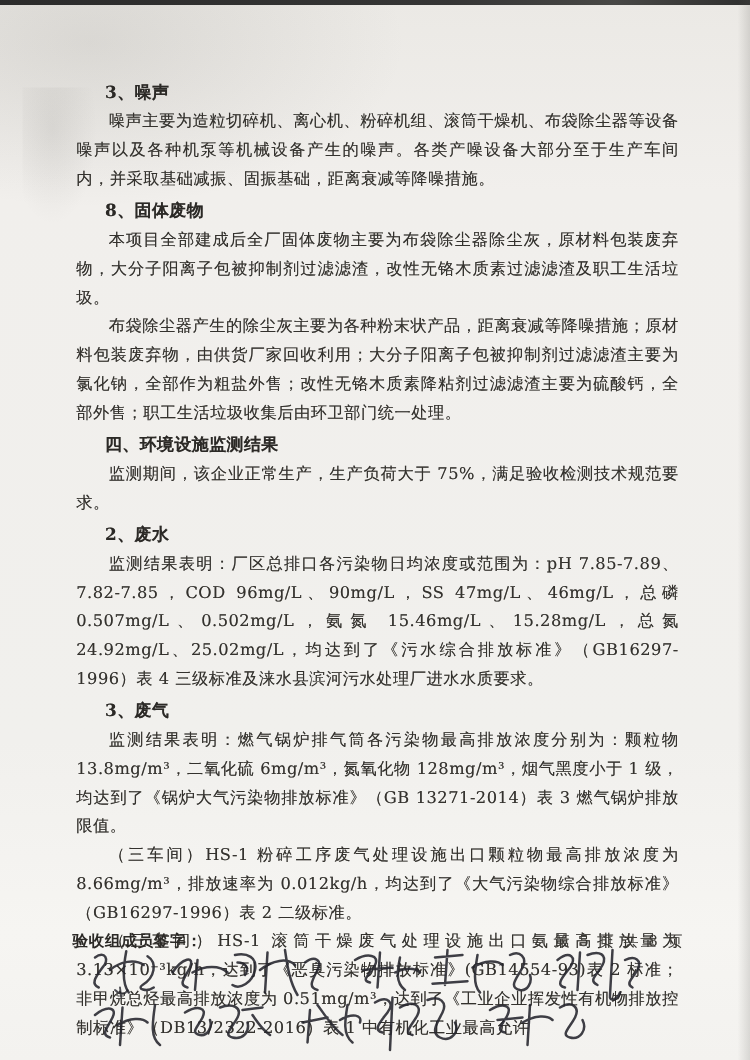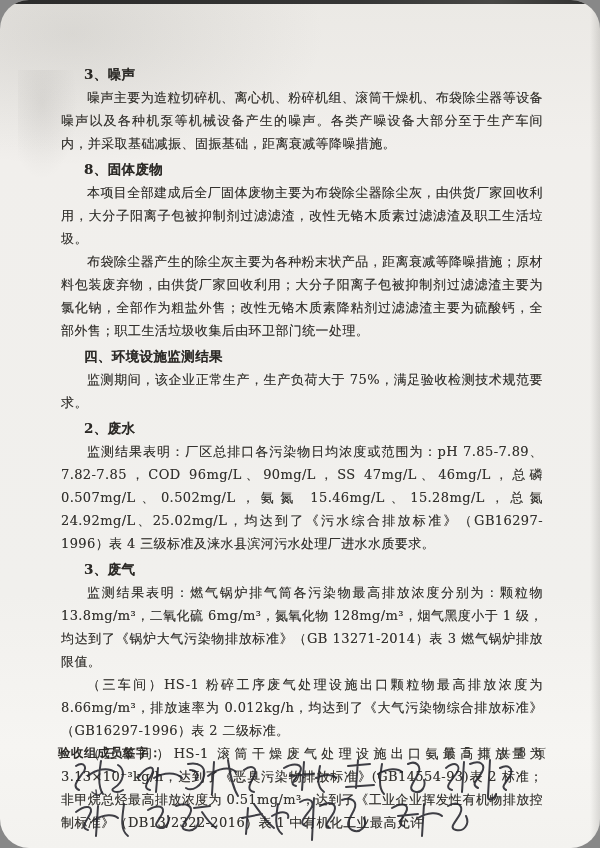--- a/index.html
+++ b/index.html
@@ -9,21 +9,20 @@
   }
   .scan-page{
     position:relative;
     width:600px;height:848px;
     margin:0 auto;
     background:
       radial-gradient(ellipse 420px 220px at 12% 4%, rgba(120,118,112,0.16), rgba(0,0,0,0) 60%),
       linear-gradient(180deg,#ebe9e5 0%, #f1efec 18%, #f1f0ed 70%, #f6f5f2 88%, #f3f2ef 100%);
     overflow:hidden;
     color:#2e2c29;
-    border-radius:29px;
   }
   .scan-top-edge{
     position:absolute;top:0;left:0;width:100%;height:4px;
     background:linear-gradient(90deg,#1c1c1c 0%,#262626 60%,#3a3a38 82%,#1f1f1f 100%);
     opacity:.92;
   }
   .scan-side-shade{
     position:absolute;top:0;right:0;width:10px;height:100%;
     background:linear-gradient(270deg,rgba(90,88,84,0.18),rgba(0,0,0,0));
   }
@@ -77,21 +76,21 @@
 
 <div class="scan-page">
   <div class="scan-top-edge"></div>
   <div class="scan-side-shade"></div>
   <div class="smudge"></div>
 
   <div class="doc-body">
     <h3>3、噪声</h3>
     <p>噪声主要为造粒切碎机、离心机、粉碎机组、滚筒干燥机、布袋除尘器等设备噪声以及各种机泵等机械设备产生的噪声。各类产噪设备大部分至于生产车间内，并采取基础减振、固振基础，距离衰减等降噪措施。</p>
     <h3>8、固体废物</h3>
-    <p>本项目全部建成后全厂固体废物主要为布袋除尘器除尘灰，由供货厂家回收利用，大分子阳离子包被抑制剂过滤滤渣，改性无铬木质素过滤滤渣及职工生活垃圾。</p>
+    <p>本项目全部建成后全厂固体废物主要为布袋除尘器除尘灰，原材料包装废弃物，大分子阳离子包被抑制剂过滤滤渣，改性无铬木质素过滤滤渣及职工生活垃圾。</p>
     <p>布袋除尘器产生的除尘灰主要为各种粉末状产品，距离衰减等降噪措施；原材料包装废弃物，由供货厂家回收利用；大分子阳离子包被抑制剂过滤滤渣主要为氯化钠，全部作为粗盐外售；改性无铬木质素降粘剂过滤滤渣主要为硫酸钙，全部外售；职工生活垃圾收集后由环卫部门统一处理。</p>
     <h3>四、环境设施监测结果</h3>
     <p>监测期间，该企业正常生产，生产负荷大于 75%，满足验收检测技术规范要求。</p>
     <h3>2、废水</h3>
     <p>监测结果表明：厂区总排口各污染物日均浓度或范围为：pH 7.85-7.89、7.82-7.85，COD 96mg/L、90mg/L，SS 47mg/L、46mg/L，总磷 0.507mg/L、0.502mg/L，氨氮 15.46mg/L、15.28mg/L，总氮 24.92mg/L、25.02mg/L，均达到了《污水综合排放标准》（GB16297-1996）表 4 三级标准及涞水县滨河污水处理厂进水水质要求。</p>
     <h3>3、废气</h3>
     <p>监测结果表明：燃气锅炉排气筒各污染物最高排放浓度分别为：颗粒物 13.8mg/m³，二氧化硫 6mg/m³，氮氧化物 128mg/m³，烟气黑度小于 1 级，均达到了《锅炉大气污染物排放标准》（GB 13271-2014）表 3 燃气锅炉排放限值。</p>
     <p>（三车间）HS-1 粉碎工序废气处理设施出口颗粒物最高排放浓度为 8.66mg/m³，排放速率为 0.012kg/h，均达到了《大气污染物综合排放标准》（GB16297-1996）表 2 二级标准。</p>
     <p>（三车间）HS-1 滚筒干燥废气处理设施出口氨最高排放量为 3.13×10⁻³kg/h，达到了《恶臭污染物排放标准》(GB14554-93)表 2 标准；非甲烷总烃最高排放浓度为 0.51mg/m³，达到了《工业企业挥发性有机物排放控制标准》（DB13/2322-2016）表 1 中有机化工业最高允许</p>
   </div>

